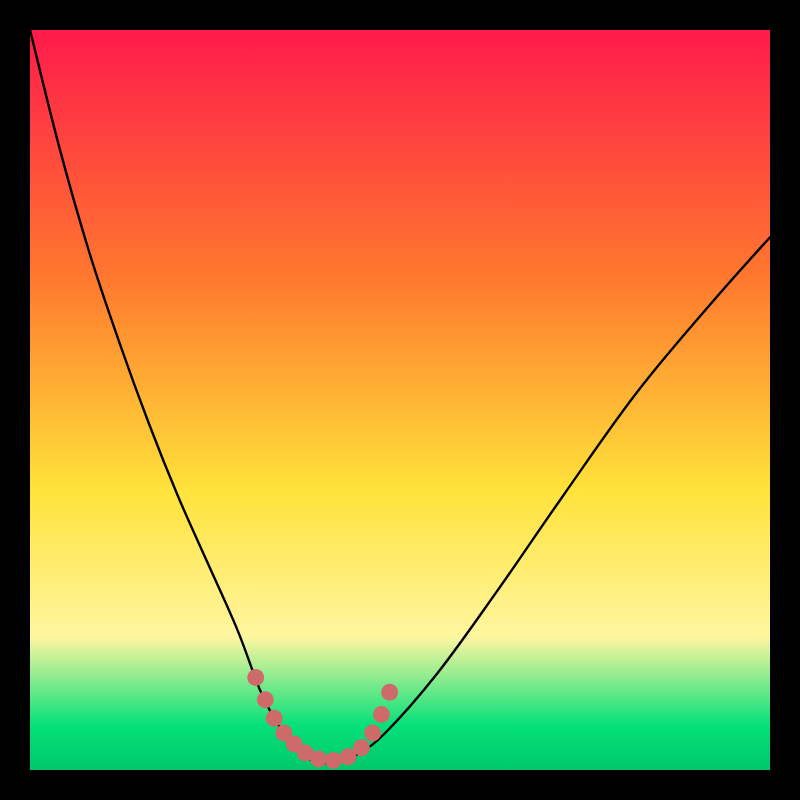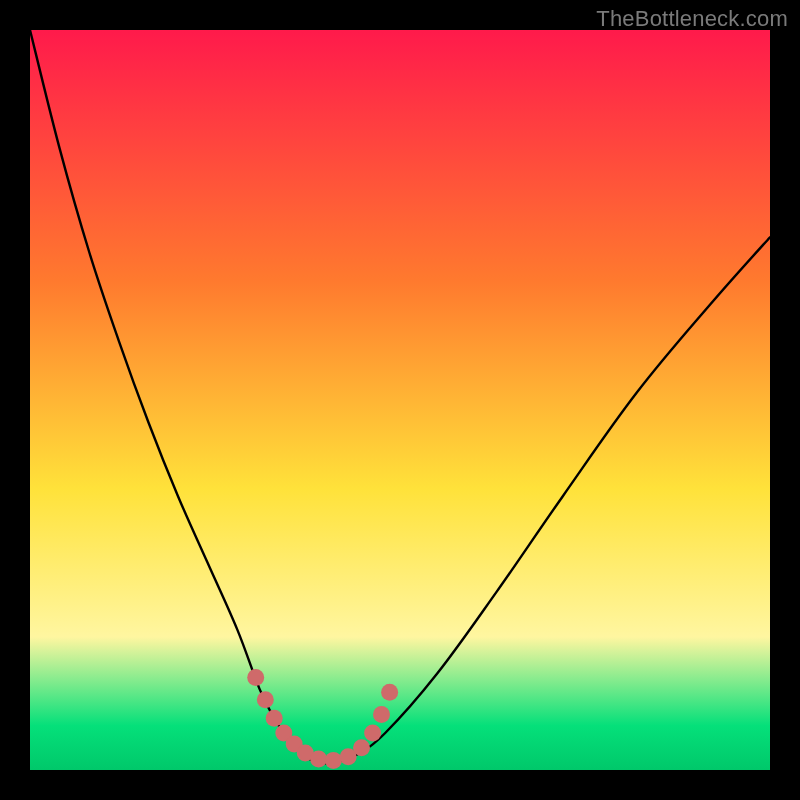--- a/index.html
+++ b/index.html
@@ -36,21 +36,20 @@
     height: 740px;
   }
   svg {
     display: block;
   }
 </style>
 </head>
 <body>
 
 <div class="frame">
-  <div class="watermark">TheBottleneck.com</div>
 
   <div class="plot-area">
     <svg id="chart-svg" width="740" height="740" viewBox="0 0 740 740">
       <defs>
         <linearGradient id="bg-grad" x1="0" y1="0" x2="0" y2="1">
           <stop id="g0" offset="0%" stop-color="#ff1a4b"></stop>
           <stop id="g1" offset="34%" stop-color="#ff7a2e"></stop>
           <stop id="g2" offset="62%" stop-color="#ffe23a"></stop>
           <stop id="g3" offset="82%" stop-color="#fff6a0"></stop>
           <stop id="g4" offset="94%" stop-color="#05e07a"></stop>

